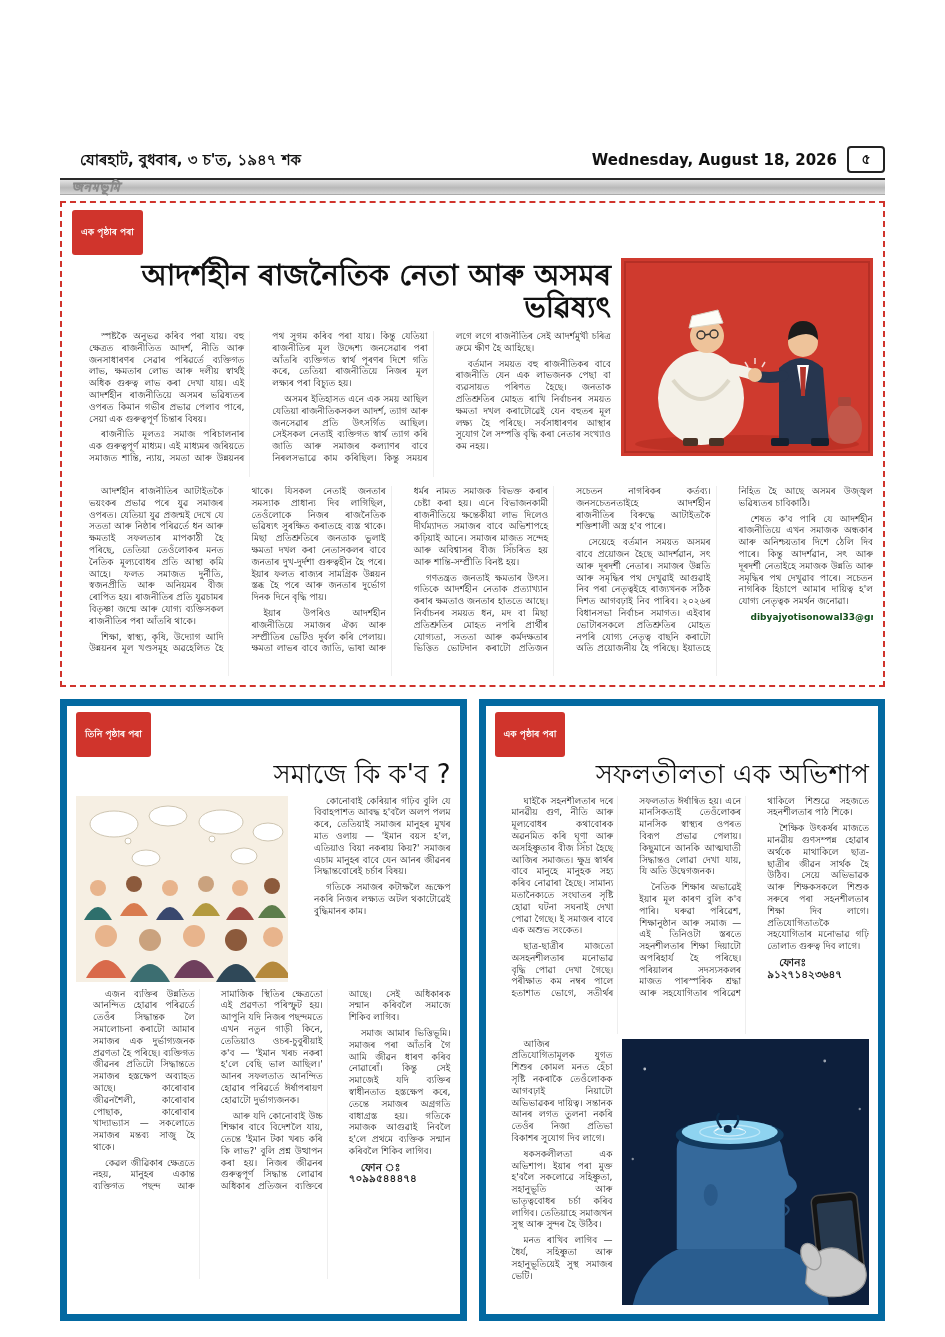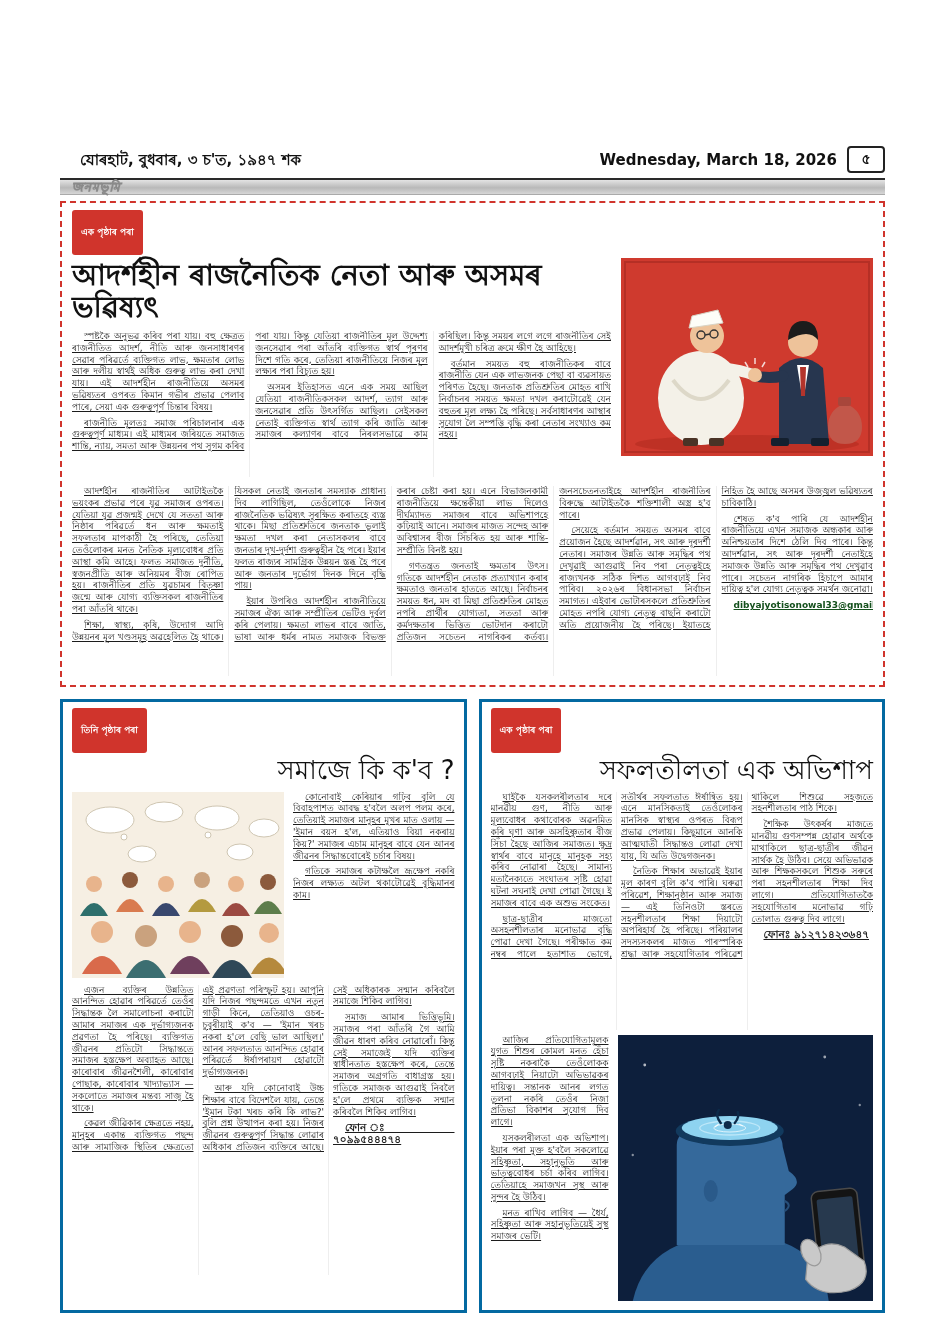--- a/index.html
+++ b/index.html
@@ -11,36 +11,36 @@
   .dateline-as{font-size:15px;font-weight:bold;}
   .header-right{display:flex;align-items:center;gap:10px;}
   .dateline-en{font-size:15px;font-weight:bold;}
   .page-badge{min-width:26px;height:23px;border:2px solid #222;border-radius:4px;display:flex;align-items:center;justify-content:center;font-size:14px;font-weight:bold;padding:0 4px;}
   .header-rule{border-top:2px solid #2a2a2a;margin-top:5px;}
   .masthead-strip{height:14px;background:linear-gradient(180deg,#e3e3e3 0%,#b9b9b9 55%,#d6d6d6 100%);position:relative;border-bottom:1px solid #aaa;}
   .masthead-word{position:absolute;left:12px;top:-2px;font-size:12px;font-weight:bold;font-style:italic;color:#f8f8f8;-webkit-text-stroke:0.8px #8a8a8a;letter-spacing:1px;}
 
   
   .tag{display:inline-block;background:var(--accent-red,#d0342c);color:#fff;font-size:9px;font-weight:bold;padding:15px 9px;border-radius:3px;margin-bottom:3px;}
-  p.col-p{margin:0 0 4px 0;text-indent:12px;text-align:justify;text-decoration:underline;}
+  p.col-p{margin:0 0 4px 17px;text-indent:12px;text-align:justify;}
   .bodytext{font-size:9px;line-height:11.8px;color:#1c1c1c;}
 
   
   .lead{margin-top:6px;border:2px dashed var(--accent-red,#d0342c);padding:7px 10px 9px 10px;}
   .lead-top{display:flex;gap:10px;}
   .lead-top-left{flex:1 1 auto;min-width:0;}
-  .lead-headline{font-size:29px;line-height:1.12;font-weight:bold;text-align:left;margin:1px 0 7px 0;}
+  .lead-headline{font-size:29px;line-height:1.12;font-weight:bold;text-align:right;margin:1px 0 7px 0;}
   .lead-intro{column-count:3;column-gap:11px;column-rule:1px solid #eee;height:146px;overflow:hidden;}
   .lead-illo{flex:0 0 252px;}
   .lead-body{margin-top:9px;column-count:5;column-gap:11px;column-rule:1px solid #eee;height:190px;overflow:hidden;}
   .email-line{font-weight:bold;color:#14501c;text-indent:0;}
 
   
   .bottom-row{display:flex;gap:12px;margin-top:12px;align-items:stretch;}
-  .sub-article{flex:1 1 0;border:3px solid #0369a1;padding:6px 9px 9px 9px;background:#fff;}
+  .sub-article{flex:1 1 0;border:7px solid #0369a1;padding:6px 9px 9px 9px;background:#fff;}
   .sub-headline{font-size:26px;font-weight:normal;text-align:right;margin:0 0 7px 0;line-height:1.1;}
 
   .soc-top{display:flex;gap:9px;}
   .soc-illo{flex:0 0 212px;}
   .soc-side{flex:1 1 auto;height:186px;overflow:hidden;}
   .soc-body{margin-top:7px;column-count:3;column-gap:9px;column-rule:1px solid #eee;height:290px;overflow:hidden;}
   .phone-line{font-weight:bold;font-size:10.5px;text-indent:0;text-align:center;margin-top:3px;}
 
   .int-top{column-count:3;column-gap:9px;column-rule:1px solid #eee;height:238px;overflow:hidden;}
   .int-bottom{display:flex;gap:9px;margin-top:5px;}
@@ -49,21 +49,21 @@
   svg{display:block;}
 </style>
 </head>
 <body>
 
 <div class="page">
 
   <div class="header">
     <div class="dateline-as">যোৰহাট, বুধবাৰ, ৩ চ'ত, ১৯৪৭ শক</div>
     <div class="header-right">
-      <div class="dateline-en">Wednesday, March 18, 2026</div>
+      <div class="dateline-en">Wednesday, August 18, 2026</div>
       <div class="page-badge">৫</div>
     </div>
   </div>
   <div class="header-rule"></div>
   <div class="masthead-strip">
     <span class="masthead-word">জনমভূমি</span>
   </div>
 
   <div class="lead">
     <span class="tag">এক পৃষ্ঠাৰ পৰা</span>
@@ -176,30 +176,30 @@
         <p class="col-p">আৰু যদি কোনোবাই উচ্চ শিক্ষাৰ বাবে বিদেশলৈ যায়, তেন্তে 'ইমান টকা খৰচ কৰি কি লাভ?' বুলি প্ৰশ্ন উত্থাপন কৰা হয়। নিজৰ জীৱনৰ গুৰুত্বপূৰ্ণ সিদ্ধান্ত লোৱাৰ অধিকাৰ প্ৰতিজন ব্যক্তিৰে আছে। সেই অধিকাৰক সন্মান কৰিবলৈ সমাজে শিকিব লাগিব।</p>
         <p class="col-p">সমাজ আমাৰ ভিত্তিভূমি। সমাজৰ পৰা আঁতৰি গৈ আমি জীৱন ধাৰণ কৰিব নোৱাৰোঁ। কিন্তু সেই সমাজেই যদি ব্যক্তিৰ স্বাধীনতাত হস্তক্ষেপ কৰে, তেন্তে সমাজৰ অগ্ৰগতি বাধাগ্ৰস্ত হয়। গতিকে সমাজক আগুৱাই নিবলৈ হ'লে প্ৰথমে ব্যক্তিক সন্মান কৰিবলৈ শিকিব লাগিব।</p>
         <p class="col-p phone-line">ফোন ঃ ৭০৯৯৫৪৪৪৭৪</p>
       </div>
     </div>
 
     <div class="sub-article">
       <span class="tag">এক পৃষ্ঠাৰ পৰা</span>
       <div class="sub-headline">সফলতীলতা এক অভিশাপ</div>
       <div class="int-top bodytext">
-        <p class="col-p">ঘাইকৈ যসকলৰীলতাৰ দৰে মানৱীয় গুণ, নীতি আৰু মূল্যবোধৰ কথাবোৰক অৱনমিত কৰি ঘৃণা আৰু অসহিষ্ণুতাৰ বীজ সিঁচা হৈছে আজিৰ সমাজত। ক্ষুদ্ৰ স্বাৰ্থৰ বাবে মানুহে মানুহক সহ্য কৰিব নোৱাৰা হৈছে। সামান্য মতানৈক্যতে সংঘাতৰ সৃষ্টি হোৱা ঘটনা সঘনাই দেখা পোৱা গৈছে। ই সমাজৰ বাবে এক অশুভ সংকেত।</p>
+        <p class="col-p">ঘাইকৈ সহনশীলতাৰ দৰে মানৱীয় গুণ, নীতি আৰু মূল্যবোধৰ কথাবোৰক অৱনমিত কৰি ঘৃণা আৰু অসহিষ্ণুতাৰ বীজ সিঁচা হৈছে আজিৰ সমাজত। ক্ষুদ্ৰ স্বাৰ্থৰ বাবে মানুহে মানুহক সহ্য কৰিব নোৱাৰা হৈছে। সামান্য মতানৈক্যতে সংঘাতৰ সৃষ্টি হোৱা ঘটনা সঘনাই দেখা পোৱা গৈছে। ই সমাজৰ বাবে এক অশুভ সংকেত।</p>
         <p class="col-p">ছাত্ৰ-ছাত্ৰীৰ মাজতো অসহনশীলতাৰ মনোভাৱ বৃদ্ধি পোৱা দেখা গৈছে। পৰীক্ষাত কম নম্বৰ পালে হতাশাত ভোগে, সতীৰ্থৰ সফলতাত ঈৰ্ষান্বিত হয়। এনে মানসিকতাই তেওঁলোকৰ মানসিক স্বাস্থ্যৰ ওপৰত বিৰূপ প্ৰভাৱ পেলায়। কিছুমানে আনকি আত্মঘাতী সিদ্ধান্তও লোৱা দেখা যায়, যি অতি উদ্বেগজনক।</p>
         <p class="col-p">নৈতিক শিক্ষাৰ অভাৱেই ইয়াৰ মূল কাৰণ বুলি ক'ব পাৰি। ঘৰুৱা পৰিৱেশ, শিক্ষানুষ্ঠান আৰু সমাজ — এই তিনিওটা স্তৰতে সহনশীলতাৰ শিক্ষা দিয়াটো অপৰিহাৰ্য হৈ পৰিছে। পৰিয়ালৰ সদস্যসকলৰ মাজত পাৰস্পৰিক শ্ৰদ্ধা আৰু সহযোগিতাৰ পৰিৱেশ থাকিলে শিশুৱে সহজতে সহনশীলতাৰ পাঠ শিকে।</p>
         <p class="col-p">শৈক্ষিক উৎকৰ্ষৰ মাজতে মানৱীয় গুণসম্পন্ন হোৱাৰ অৰ্থকে মাথাকিলে ছাত্ৰ-ছাত্ৰীৰ জীৱন সাৰ্থক হৈ উঠিব। সেয়ে অভিভাৱক আৰু শিক্ষকসকলে শিশুক সৰুৰে পৰা সহনশীলতাৰ শিক্ষা দিব লাগে। প্ৰতিযোগিতাতকৈ সহযোগিতাৰ মনোভাৱ গঢ়ি তোলাত গুৰুত্ব দিব লাগে।</p>
         <p class="col-p phone-line">ফোনঃ ৯১২৭১৪২৩৬৪৭</p>
       </div>
       <div class="int-bottom">
         <div class="int-tail bodytext">
           <p class="col-p">আজিৰ প্ৰতিযোগিতামূলক যুগত শিশুৰ কোমল মনত হেঁচা সৃষ্টি নকৰাকৈ তেওঁলোকক আগবঢ়াই নিয়াটো অভিভাৱকৰ দায়িত্ব। সন্তানক আনৰ লগত তুলনা নকৰি তেওঁৰ নিজা প্ৰতিভা বিকাশৰ সুযোগ দিব লাগে।</p>
-          <p class="col-p">যসকলৰীলতা এক অভিশাপ। ইয়াৰ পৰা মুক্ত হ'বলৈ সকলোৱে সহিষ্ণুতা, সহানুভূতি আৰু ভাতৃত্ববোধৰ চৰ্চা কৰিব লাগিব। তেতিয়াহে সমাজখন সুস্থ আৰু সুন্দৰ হৈ উঠিব।</p>
+          <p class="col-p">ষকসকলীলতা এক অভিশাপ। ইয়াৰ পৰা মুক্ত হ'বলৈ সকলোৱে সহিষ্ণুতা, সহানুভূতি আৰু ভাতৃত্ববোধৰ চৰ্চা কৰিব লাগিব। তেতিয়াহে সমাজখন সুস্থ আৰু সুন্দৰ হৈ উঠিব।</p>
           <p class="col-p">মনত ৰাখিব লাগিব — ধৈৰ্য, সহিষ্ণুতা আৰু সহানুভূতিয়েই সুস্থ সমাজৰ ভেটি।</p>
         </div>
         <div class="int-illo">
           <svg width="100%" height="266" viewBox="0 0 262 266" preserveAspectRatio="xMidYMid slice">
             <rect width="262" height="266" fill="#0d1f3c"></rect>
             <circle cx="30" cy="30" r="1.4" fill="#ffffff" opacity="0.7"></circle>
             <circle cx="210" cy="22" r="1.4" fill="#ffffff" opacity="0.6"></circle>
             <circle cx="245" cy="70" r="1.2" fill="#ffffff" opacity="0.5"></circle>
             <circle cx="18" cy="120" r="1.2" fill="#ffffff" opacity="0.5"></circle>
 

